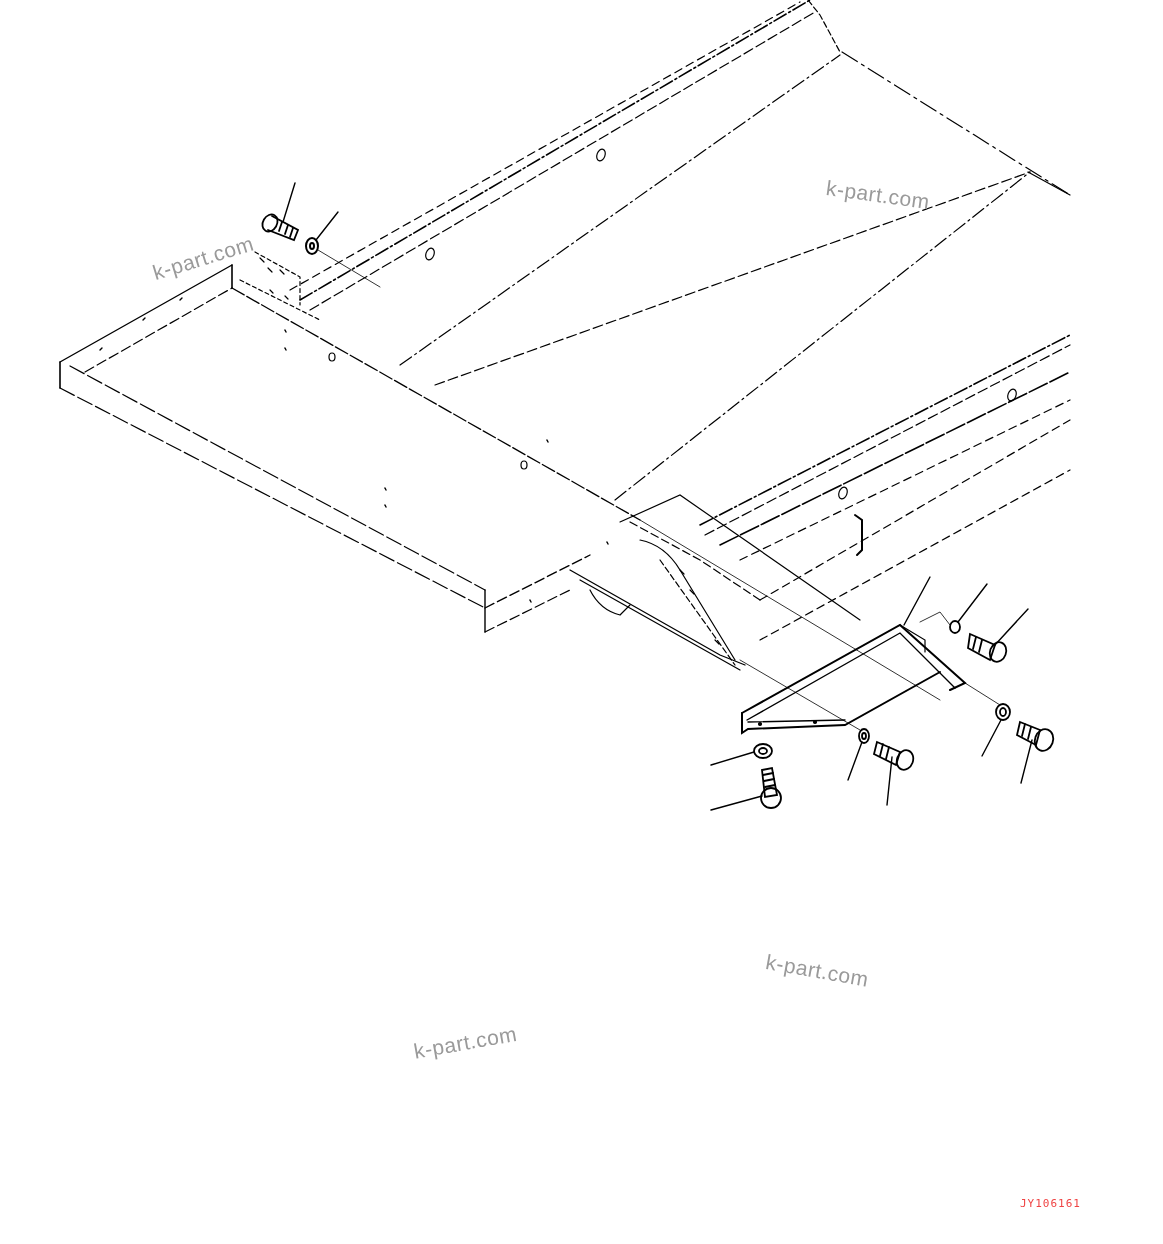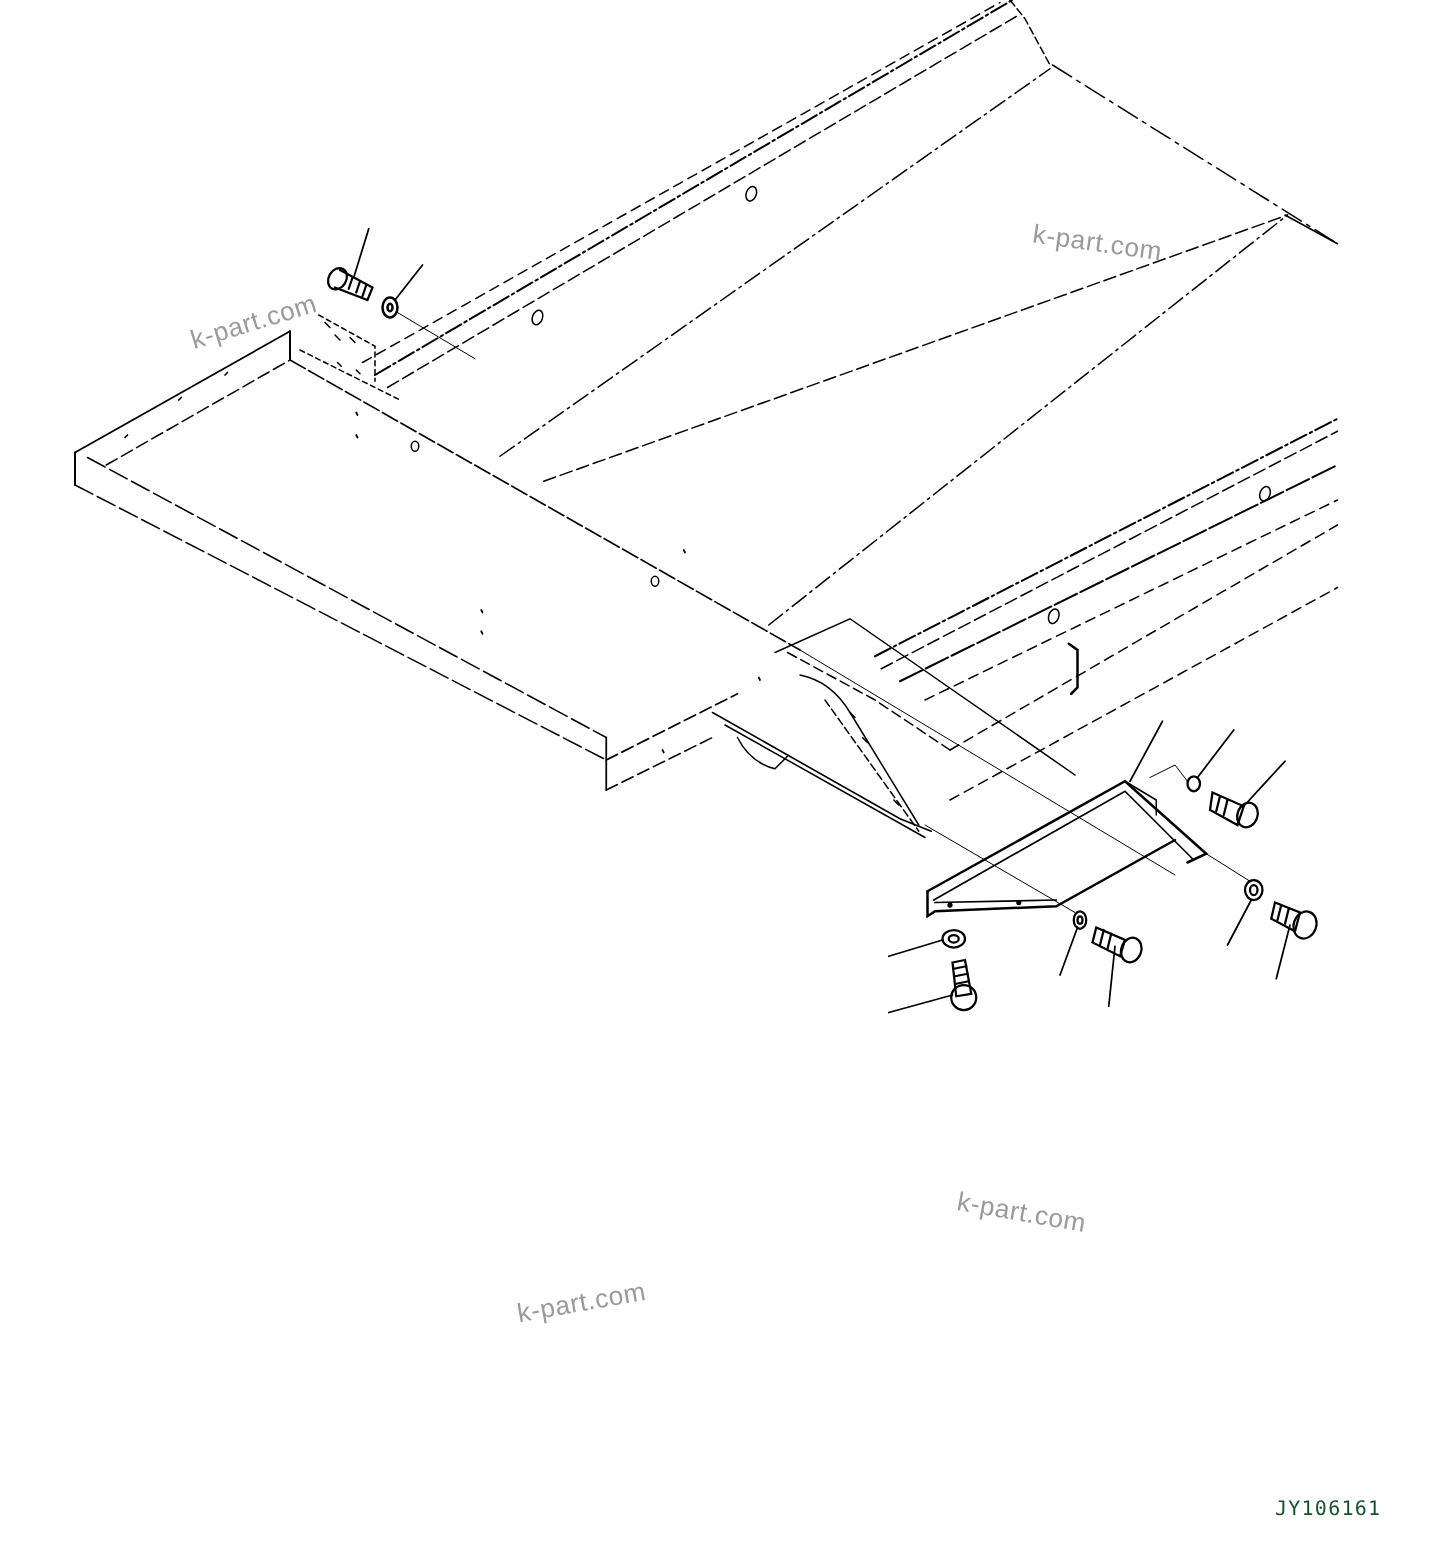--- a/index.html
+++ b/index.html
@@ -1,19 +1,19 @@
 <!DOCTYPE html>
 <html><head>
 <meta charset="utf-8">
 <style>
   html, body { margin:0; padding:0; background:#ffffff; }
   body { width:1163px; height:1244px; position:relative; overflow:hidden; font-family:"Liberation Sans", sans-serif; }
   #diagram { position:absolute; left:0; top:0; width:1163px; height:1244px; }
   .wm { position:absolute; color:#9a9a9a; font-family:"Liberation Sans", sans-serif; font-size:21px; letter-spacing:0.5px; white-space:nowrap; transform-origin:left top; }
-  .code { position:absolute; left:1020px; top:1197px; font-family:"DejaVu Sans Mono", monospace; font-size:16px; letter-spacing:1px; color:#14532d; }
+  .code { position:absolute; left:1020px; top:1197px; font-family:"DejaVu Sans Mono", monospace; font-size:11px; letter-spacing:1px; color:#ef4444; }
 </style>
 </head>
 <body>
 
 <svg id="diagram" viewBox="0 0 1163 1244" xmlns="http://www.w3.org/2000/svg">
   <g fill="none" stroke="#000" stroke-width="1.2" stroke-linecap="round">
 
     <g>
 
       <path d="M300 300 L810 0" stroke-dasharray="14 3 2 3" stroke-width="1.6"></path>

